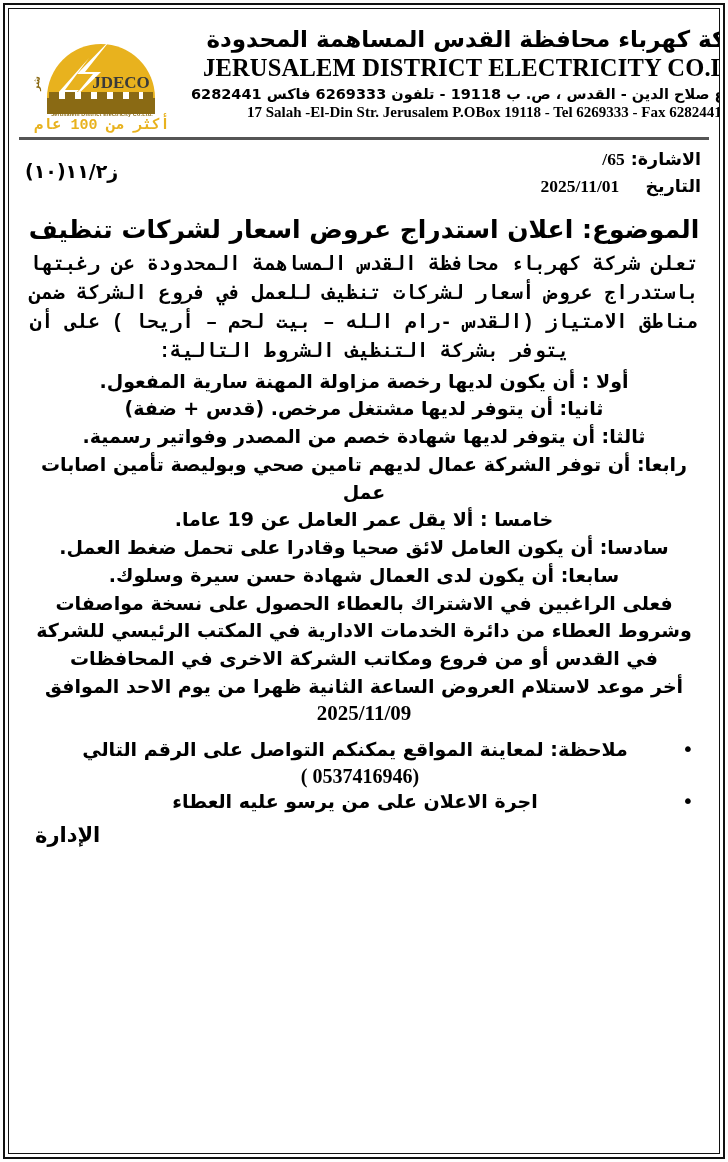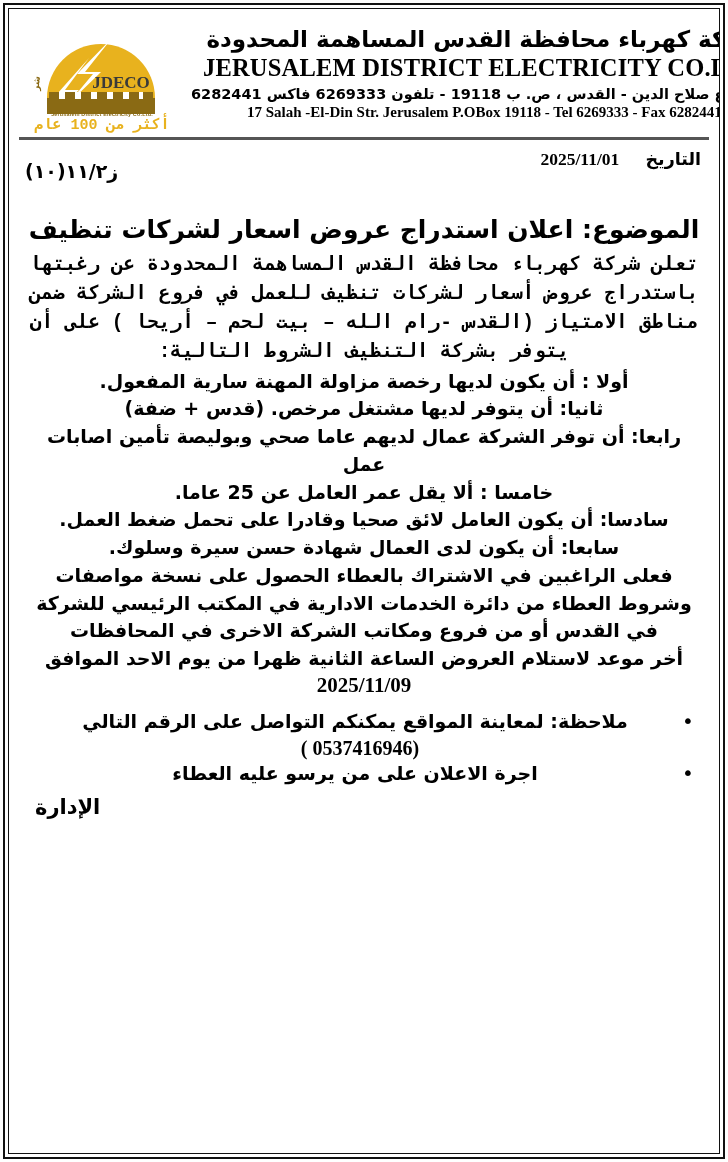--- a/index.html
+++ b/index.html
@@ -282,37 +282,42 @@
       <div class="address-en">17 Salah -El-Din Str. Jerusalem P.OBox 19118 - Tel 6269333 - Fax 6282441</div>
     </div>
   </div>
 
   <div class="hr-main"></div>
 
   <div class="meta">
     <div class="hand-note">ز١١/٢(١٠)</div>
     <div class="meta-right">
       <div class="meta-line">
+        <span>الاشارة:</span>
+        <span class="num">65/</span>
+      </div>
+      <div class="meta-line">
         <span>التاريخ</span>
         <span style="display:inline-block;width:14px;"></span>
         <span class="num">2025/11/01</span>
       </div>
     </div>
   </div>
 
   <div class="subject">الموضوع: اعلان استدراج عروض اسعار لشركات تنظيف</div>
 
   <div class="body-wrap">
 
     <p class="para justify">تعلن شركة كهرباء محافظة القدس المساهمة المحدودة عن رغبتها باستدراج عروض أسعار لشركات تنظيف للعمل في فروع الشركة ضمن مناطق الامتياز (القدس -رام الله – بيت لحم – أريحا ) على أن يتوفر بشركة التنظيف الشروط التالية:</p>
 
     <p class="cond">أولا : أن يكون لديها رخصة مزاولة المهنة سارية المفعول.</p>
     <p class="cond">ثانيا: أن يتوفر لديها مشتغل مرخص. (قدس + ضفة)</p>
-    <p class="cond">رابعا: أن توفر الشركة عمال لديهم عاما صحي وبوليصة تأمين اصابات عمل</p>
-    <p class="cond">خامسا : ألا يقل عمر العامل عن 25 عاما.</p>
+    <p class="cond">ثالثا: أن يتوفر لديها شهادة خصم من المصدر وفواتير رسمية.</p>
+    <p class="cond">رابعا: أن توفر الشركة عمال لديهم تامين صحي وبوليصة تأمين اصابات عمل</p>
+    <p class="cond">خامسا : ألا يقل عمر العامل عن 19 عاما.</p>
     <p class="cond">سادسا: أن يكون العامل لائق صحيا وقادرا على تحمل ضغط العمل.</p>
     <p class="cond">سابعا: أن يكون لدى العمال شهادة حسن سيرة وسلوك.</p>
 
     <p class="tail">فعلى الراغبين في الاشتراك بالعطاء الحصول على نسخة مواصفات وشروط العطاء من دائرة الخدمات الادارية في المكتب الرئيسي للشركة في القدس أو من فروع ومكاتب الشركة الاخرى في المحافظات</p>
 
 
     <p class="tail">أخر موعد لاستلام العروض الساعة الثانية ظهرا من يوم الاحد الموافق</p>
 
     <div class="deadline-date">2025/11/09</div>
   </div>

